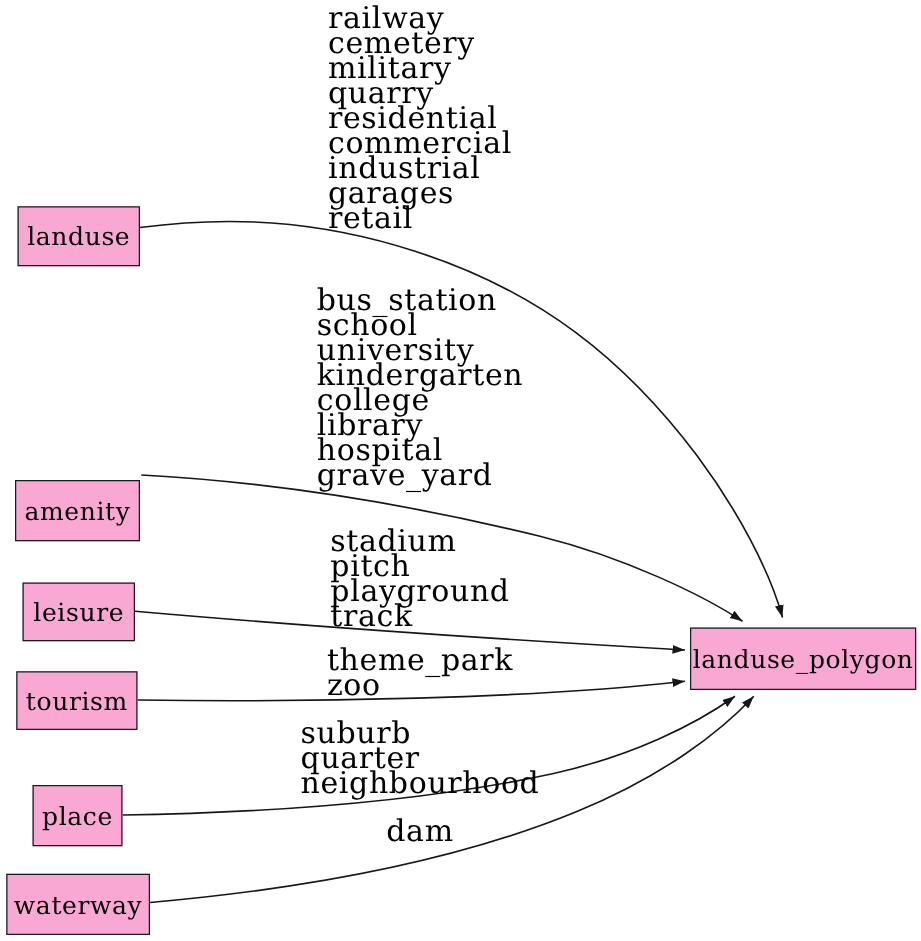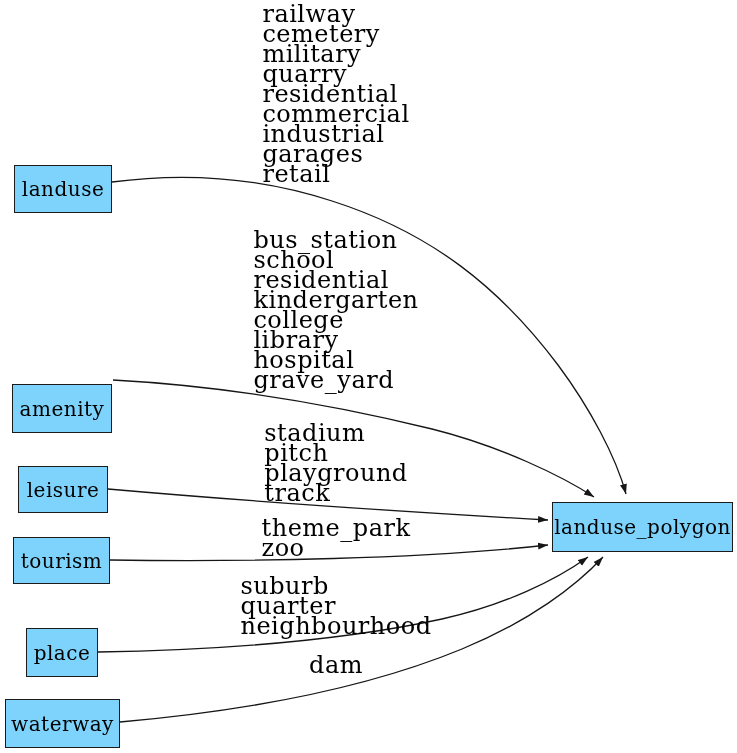--- a/index.html
+++ b/index.html
@@ -22,21 +22,21 @@
     top: 0;
   }
   .edge {
     fill: none;
     stroke: #161616;
     stroke-width: 1.3;
   }
   .node {
     position: absolute;
     box-sizing: border-box;
-    background: #7dd3fc;
+    background: #f9a8d4;
     border: 1.5px solid #1b1b1b;
     display: flex;
     align-items: center;
     justify-content: center;
     font-size: 20px;
     letter-spacing: 0.5px;
     white-space: nowrap;
   }
   #node-landuse        { left: 14px;  top: 165px; width: 98px;  height: 48px; }
   #node-amenity        { left: 12px;  top: 356px; width: 100px; height: 49px; margin-top: 28px; }
@@ -108,21 +108,21 @@
 cemetery
 military
 quarry
 residential
 commercial
 industrial
 garages
 retail</div>
   <div class="edge-label" id="elabel-1">bus_station
 school
-residential
+university
 kindergarten
 college
 library
 hospital
 grave_yard</div>
   <div class="edge-label" id="elabel-2">stadium
 pitch
 playground
 track</div>
   <div class="edge-label" id="elabel-3">theme_park

